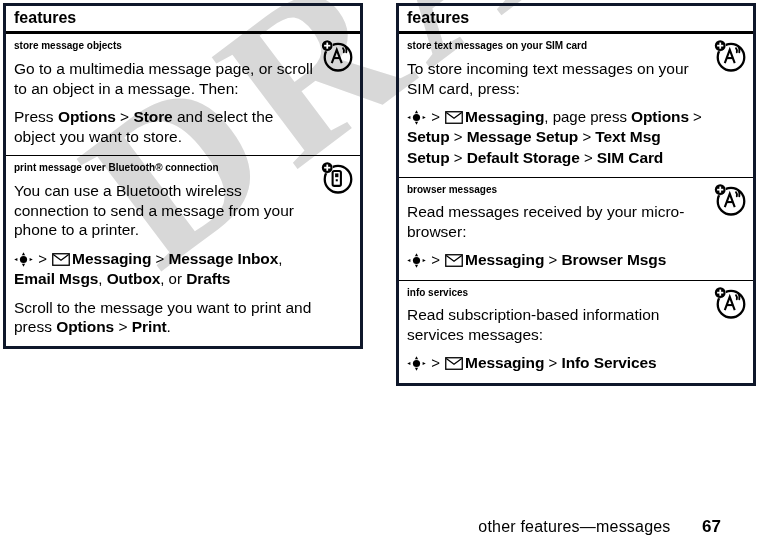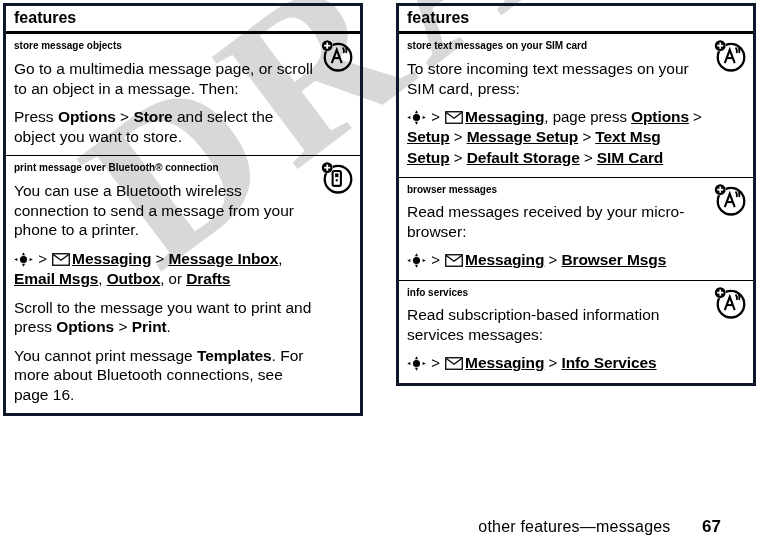--- a/index.html
+++ b/index.html
@@ -94,21 +94,21 @@
   b, .k {
     font-family: "Liberation Sans Narrow", "Liberation Sans", sans-serif;
     font-weight: bold;
     font-stretch: condensed;
     letter-spacing: -0.1px;
   }
   .path {
     font-size: 15px;
     line-height: 1.3;
   }
-  .path .k { font-size: 15.5px; text-decoration: underline; }
+  .path .k { font-size: 15.5px; }
 
   
   .navkey {
     display: inline-block;
     vertical-align: -3px;
     width: 19px;
     height: 15px;
     margin-right: 1px;
   }
   .envelope {
@@ -194,21 +194,20 @@
               <circle cx="19" cy="15" r="7.2" fill="#000"></circle>
               <polygon points="19,0.5 22.2,6.5 15.8,6.5" fill="#000"></polygon>
               <polygon points="19,29.5 22.2,23.5 15.8,23.5" fill="#000"></polygon>
               <polygon points="0.5,15 6.8,11.8 6.8,18.2" fill="#000"></polygon>
               <polygon points="37.5,15 31.2,11.8 31.2,18.2" fill="#000"></polygon>
             </svg><span> &gt; </span><svg class="envelope" viewBox="0 0 36 26">
               <rect x="1.5" y="1.5" width="33" height="23" fill="none" stroke="#000" stroke-width="2.6"></rect>
               <polyline points="2.5,3 18,14.5 33.5,3" fill="none" stroke="#000" stroke-width="2.6"></polyline>
             </svg><b class="k">Messaging</b><span> &gt; </span><b class="k">Message Inbox</b><span>, </span><b class="k">Email Msgs</b><span>, </span><b class="k">Outbox</b><span>, or </span><b class="k">Drafts</b></p>
           <p class="fpara"><span>Scroll to the message you want to print and press </span><b class="k">Options</b><span> &gt; </span><b class="k">Print</b><span>.</span></p>
-          <p class="fpara"><span>You cannot print message </span><b class="k">Templates</b><span>. For more about Bluetooth connections, see page 16.</span></p>
         </div>
       </div>
     </div>
   <div class="col col-right" id="col-1">
       <div class="ftable">
         <div class="thead">features</div>
         <div class="frow">
           <svg class="rowicon" viewBox="0 0 82 82">
             <circle cx="41" cy="44" r="32" fill="none" stroke="#000" stroke-width="5.5"></circle>
             <path d="M26 58 L38 26 L50 58" fill="none" stroke="#000" stroke-width="5" stroke-linejoin="miter"></path>

